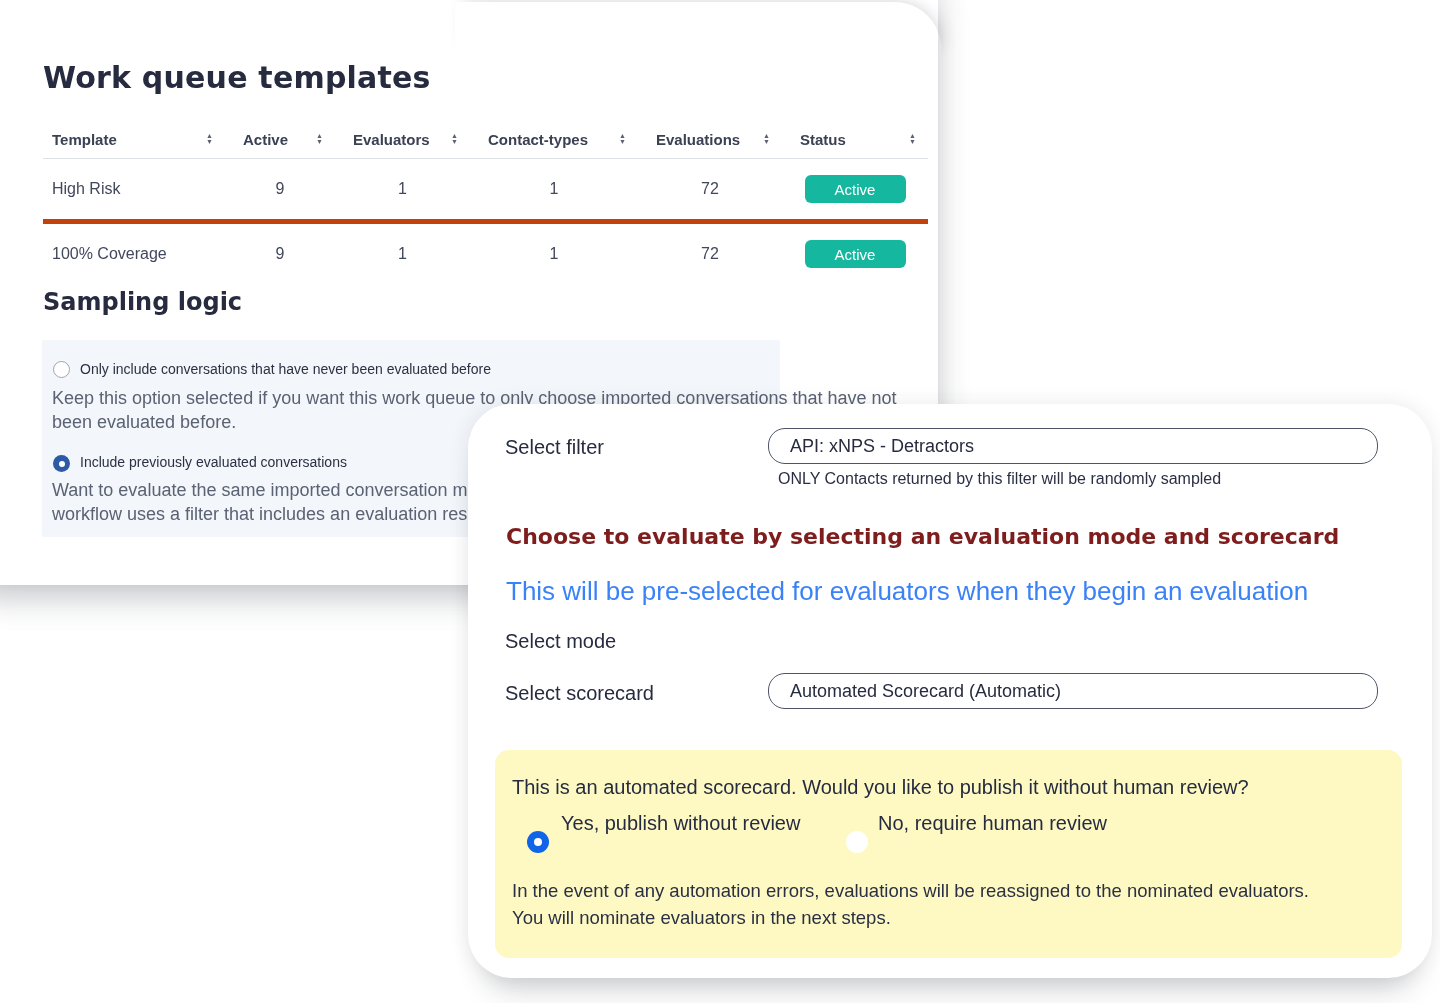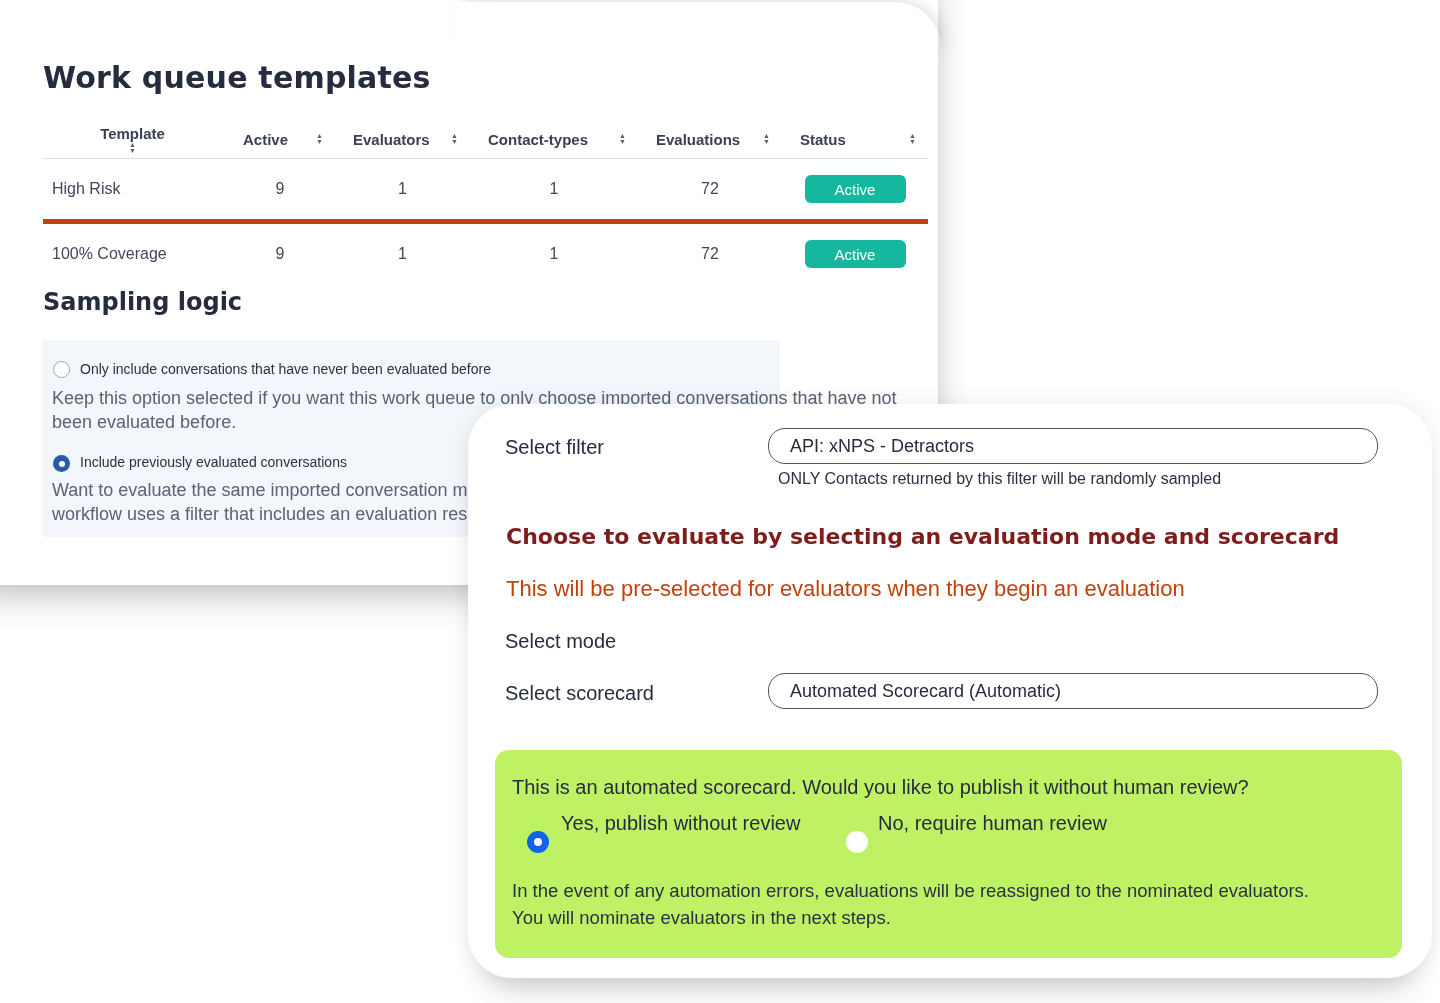--- a/index.html
+++ b/index.html
@@ -30,21 +30,21 @@
     color:#262B3F;letter-spacing:.2px;
   }
   
   #wq-table{position:absolute;left:43px;top:120px;width:885px;}
   .t-head,.t-row{display:grid;grid-template-columns:182px 110px 135px 168px 144px 146px;align-items:center;}
   .t-head{height:38px;border-bottom:1px solid #dfe3e8;}
   .th{
     display:flex;justify-content:space-between;align-items:center;
     padding:0 12px 0 18px;font-size:15px;font-weight:700;color:#3B4154;cursor:pointer;
   }
-  .th.first{padding-left:9px;flex-direction:column;}
+  .th.first{padding-left:9px;}
   .sort{display:flex;flex-direction:column;align-items:center;line-height:6px;color:#5a6170;}
   .sort span{font-size:7px;}
   .t-row{height:60px;border-bottom:5px solid #c2410c;font-size:16px;color:#42485C;}
   .t-row:last-child{border-bottom:none;}
   .cell-name{padding-left:9px;}
   .cell-num{text-align:center;}
   .cell-status{display:flex;justify-content:center;}
   .badge{
     width:101px;height:28px;border-radius:6px;background:#15B89E;color:#ffffff;
     display:flex;align-items:center;justify-content:center;font-size:15px;cursor:pointer;
@@ -80,25 +80,25 @@
     position:absolute;left:300px;width:610px;height:36px;box-sizing:border-box;
     border:1.6px solid #4E5568;border-radius:17px;background:#fff;
     display:flex;align-items:center;padding-left:21px;
     font-size:18px;color:#262B3F;cursor:pointer;
   }
   .f-help{position:absolute;left:310px;font-size:16px;color:#2A3044;white-space:nowrap;}
   .f-h2{
     position:absolute;left:38px;top:120px;
     font-family:"DejaVu Sans",sans-serif;font-size:22px;font-weight:600;color:#7f1d1d;white-space:nowrap;
   }
-  .f-sub{position:absolute;left:38px;top:172px;font-size:22px;color:#c2410c;white-space:nowrap;}
+  .f-sub{position:absolute;left:38px;top:172px;font-size:26px;color:#3b82f6;white-space:nowrap;}
 
   #yellow-box{
     position:absolute;left:27px;top:346px;width:907px;height:208px;
-    background:#bef264;border-radius:14px;
+    background:#fef9c3;border-radius:14px;
   }
   .y-question{position:absolute;left:17px;top:26px;font-size:20px;color:#262C40;white-space:nowrap;}
   .radio-lg{
     position:absolute;width:22px;height:22px;border-radius:50%;background:#fff;cursor:pointer;
   }
   .radio-lg.checked{background:#0F64E8;}
   .radio-lg.checked::after{
     content:"";position:absolute;left:7px;top:7px;width:8px;height:8px;border-radius:50%;background:#fff;
   }
   .y-opt-label{position:absolute;top:62px;font-size:20px;color:#262C40;white-space:nowrap;cursor:pointer;}

